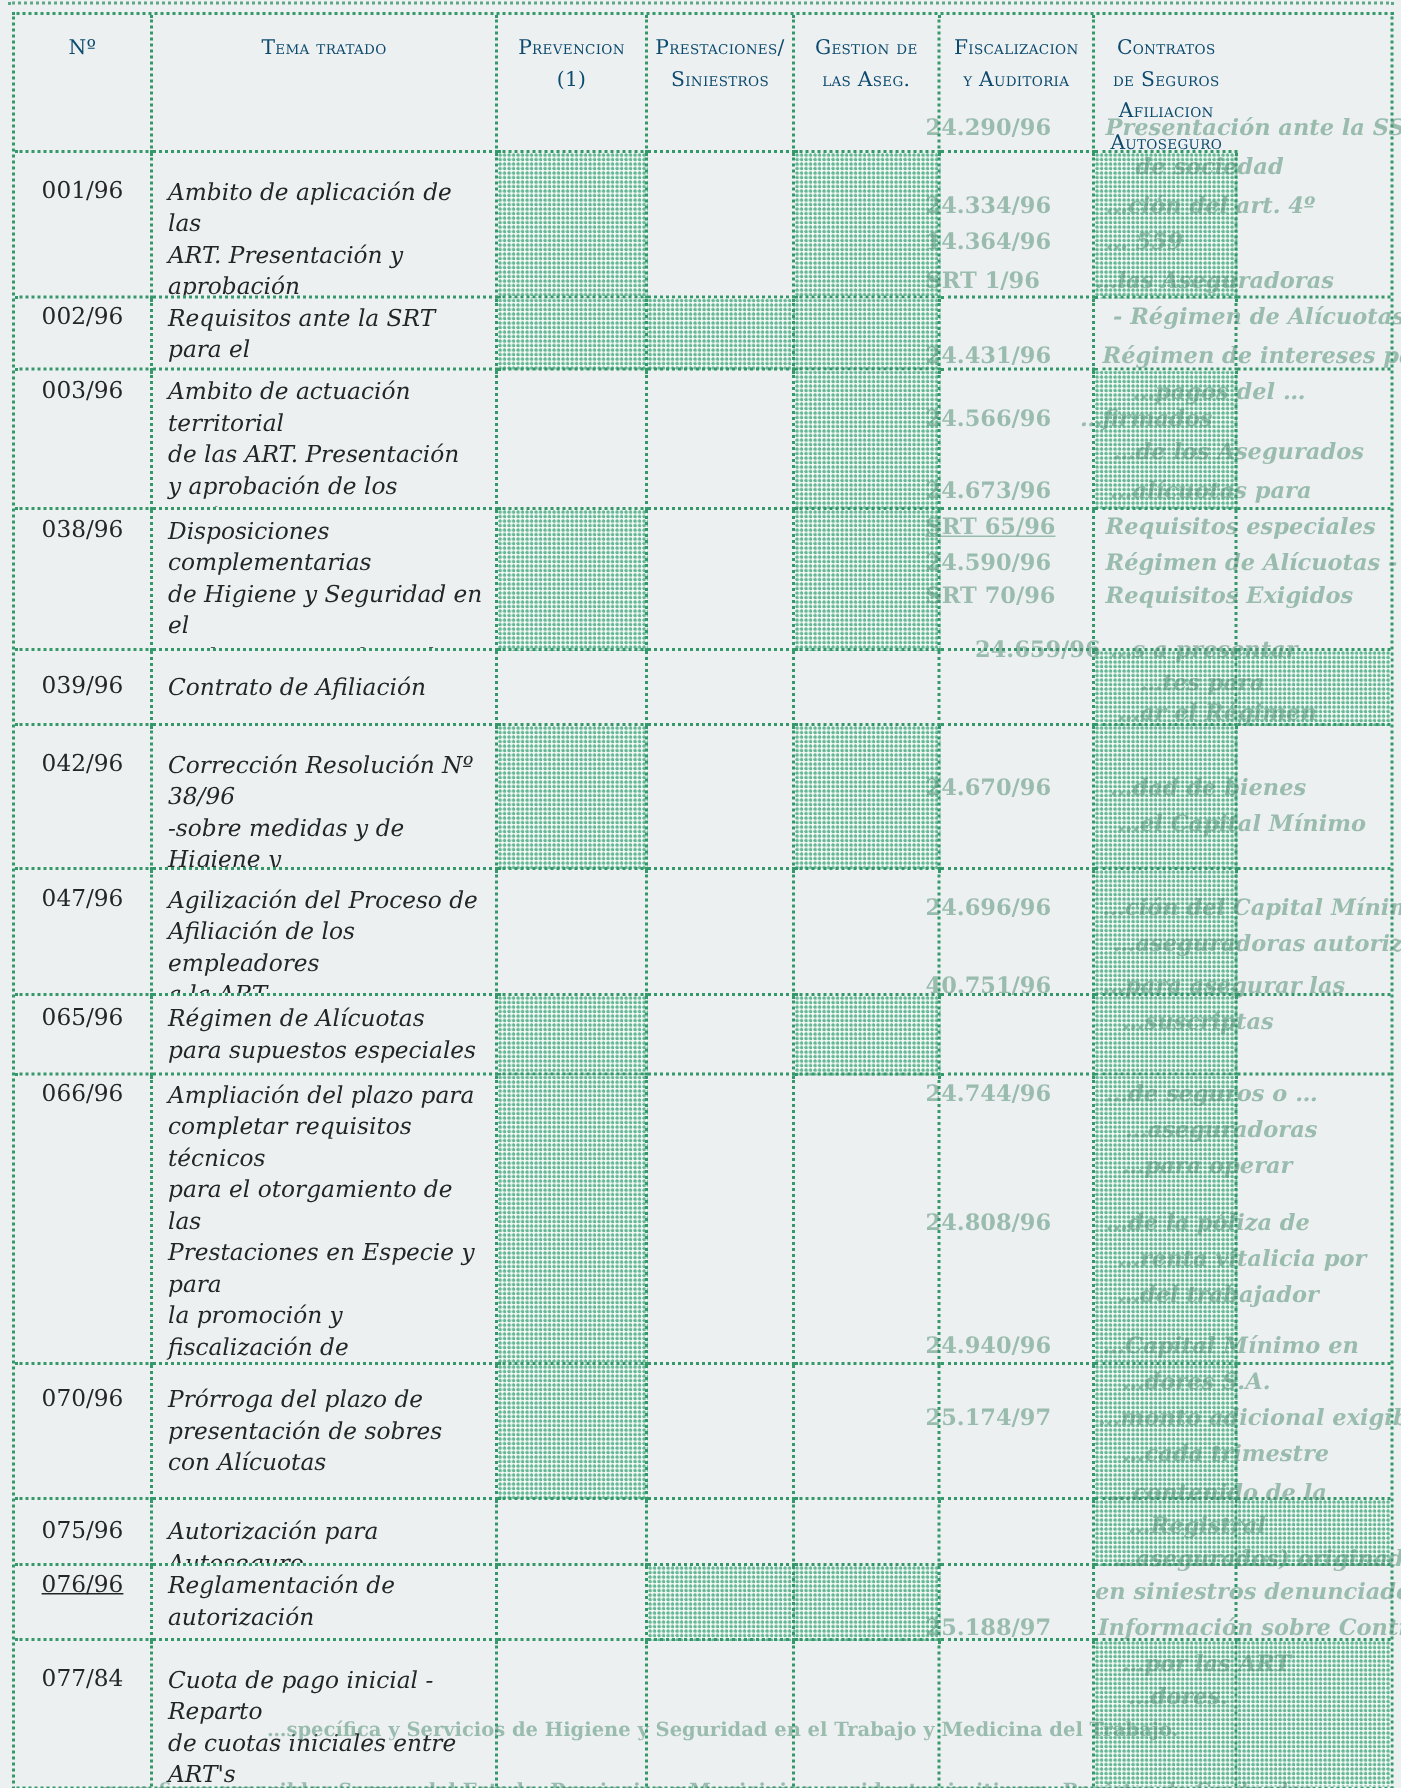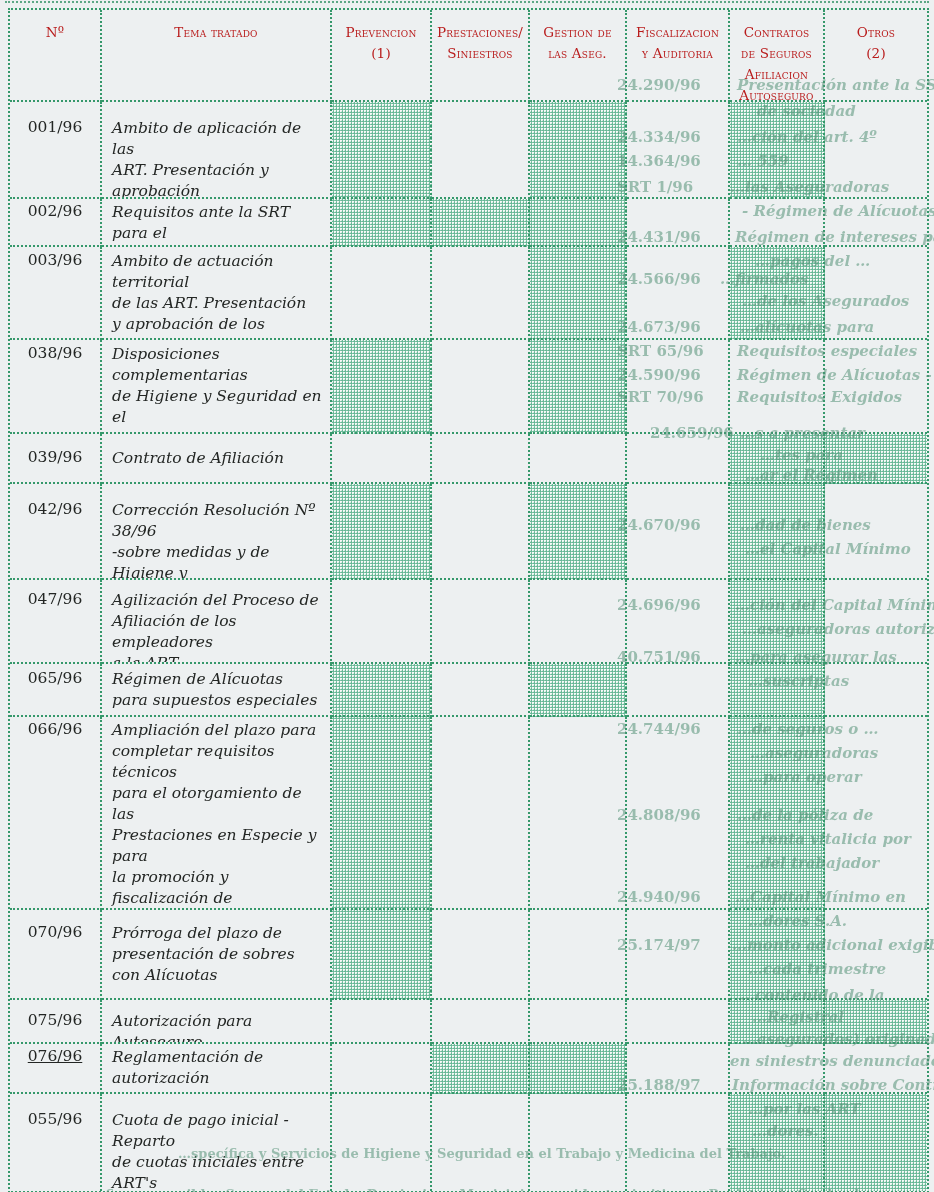--- a/index.html
+++ b/index.html
@@ -24,21 +24,21 @@
     border-bottom:2px dotted #35986b;
     white-space:pre-line;
     overflow:hidden;
   }
   .cell:last-child{border-right:none;}
   .row:last-child .cell{border-bottom:none;}
   .header-cell{
     font-variant:small-caps;
     font-size:13.5px;line-height:21px;
     text-align:center;padding-top:12px;
-    color:#b91c1c;letter-spacing:.2px;
+    color:#0c4a6e;letter-spacing:.2px;
   }
   .num-cell{font-size:15.5px;text-align:center;color:#232624;}
   .tema-cell{
     font-style:italic;font-size:15.5px;line-height:21px;
     padding-left:10px;padding-right:3px;color:#232624;
   }
   .shaded{
     background-color:#f6faf8;
     background-image:radial-gradient(circle at 1.4px 1.4px, #66b795 1.05px, rgba(0,0,0,0) 1.35px);
     background-size:3px 3px;
@@ -66,22 +66,20 @@
       <div class="cell header-cell" style="width: 98px; height: 92px;">Prestaciones/
 Siniestros</div>
       <div class="cell header-cell" style="width: 97px; height: 92px; text-align: center;">Gestion de
 las Aseg.</div>
       <div class="cell header-cell" style="width: 103px; height: 92px;">Fiscalizacion
 y Auditoria</div>
       <div class="cell header-cell" style="width: 95px; height: 92px;">Contratos
 de Seguros
 Afiliacion
 Autoseguro</div>
-      <div class="cell header-cell" style="width: 102px; height: 92px;">Otros
-(2)</div>
     </div>
     <div class="row">
       <div class="cell num-cell" style="width: 92px; height: 97px; padding-top: 16px;">001/96</div>
       <div class="cell tema-cell" style="width: 230px; height: 97px; padding-top: 16px;">Ambito de aplicación de las
 ART. Presentación y aprobación
 de los regímenes de alícuotas</div>
       <div class="cell shaded" style="width: 100px; height: 97px;"></div>
       <div class="cell " style="width: 98px; height: 97px;"></div>
       <div class="cell shaded" style="width: 97px; height: 97px;"></div>
       <div class="cell " style="width: 103px; height: 97px;"></div>
@@ -215,21 +213,21 @@
       <div class="cell tema-cell" style="width: 230px; height: 50px; padding-top: 3px;">Reglamentación de autorización
 para Autoseguro</div>
       <div class="cell " style="width: 100px; height: 50px;"></div>
       <div class="cell shaded" style="width: 98px; height: 50px;"></div>
       <div class="cell shaded" style="width: 97px; height: 50px;"></div>
       <div class="cell " style="width: 103px; height: 50px;"></div>
       <div class="cell " style="width: 95px; height: 50px;"></div>
       <div class="cell " style="width: 102px; height: 50px;"></div>
     </div>
     <div class="row">
-      <div class="cell num-cell" style="width: 92px; height: 97px; padding-top: 16px;">055/96</div>
+      <div class="cell num-cell" style="width: 92px; height: 97px; padding-top: 16px;">077/84</div>
       <div class="cell tema-cell" style="width: 230px; height: 97px; padding-top: 16px;">Cuota de pago inicial - Reparto
 de cuotas iniciales entre ART's
 y DGI</div>
       <div class="cell " style="width: 100px; height: 97px;"></div>
       <div class="cell " style="width: 98px; height: 97px;"></div>
       <div class="cell " style="width: 97px; height: 97px;"></div>
       <div class="cell " style="width: 103px; height: 97px;"></div>
       <div class="cell shaded" style="width: 95px; height: 97px;"></div>
       <div class="cell shaded" style="width: 102px; height: 97px;"></div>
     </div>
@@ -247,21 +245,21 @@
     <span class="ghost it" style="left: 730px; top: 178px;">…las Aseguradoras</span>
     <span class="ghost it" style="left: 742px; top: 202px;">- Régimen de Alícuotas</span>
     <span class="ghost" style="left: 617px; top: 228px;">24.431/96</span>
     <span class="ghost it" style="left: 735px; top: 228px;">Régimen de intereses para</span>
     <span class="ghost it" style="left: 755px; top: 252px;">…pagos del …</span>
     <span class="ghost" style="left: 617px; top: 270px;">24.566/96</span>
     <span class="ghost it" style="left: 720px; top: 270px;">…firmados</span>
     <span class="ghost it" style="left: 742px; top: 292px;">…de los Asegurados</span>
     <span class="ghost" style="left: 617px; top: 318px;">24.673/96</span>
     <span class="ghost it" style="left: 740px; top: 318px;">…alícuotas para</span>
-    <span class="ghost" style="left: 617px; top: 342px;">SRT 65/96</span>
+    <span class="ghost" style="left: 617px; top: 342px; text-decoration: underline;">SRT 65/96</span>
     <span class="ghost it" style="left: 737px; top: 342px;">Requisitos especiales</span>
     <span class="ghost" style="left: 617px; top: 366px;">24.590/96</span>
     <span class="ghost it" style="left: 737px; top: 366px;">Régimen de Alícuotas -</span>
     <span class="ghost" style="left: 617px; top: 388px;">SRT 70/96</span>
     <span class="ghost it" style="left: 737px; top: 388px;">Requisitos Exigidos</span>
     <span class="ghost" style="left: 617px; top: 424px; margin-left: 33px;">24.659/96</span>
     <span class="ghost it" style="left: 740px; top: 424px;">…s a presentar</span>
     <span class="ghost it" style="left: 760px; top: 446px;">…tes para</span>
     <span class="ghost it" style="left: 745px; top: 466px;">…ar el Régimen</span>
     <span class="ghost" style="left: 617px; top: 516px;">24.670/96</span>

